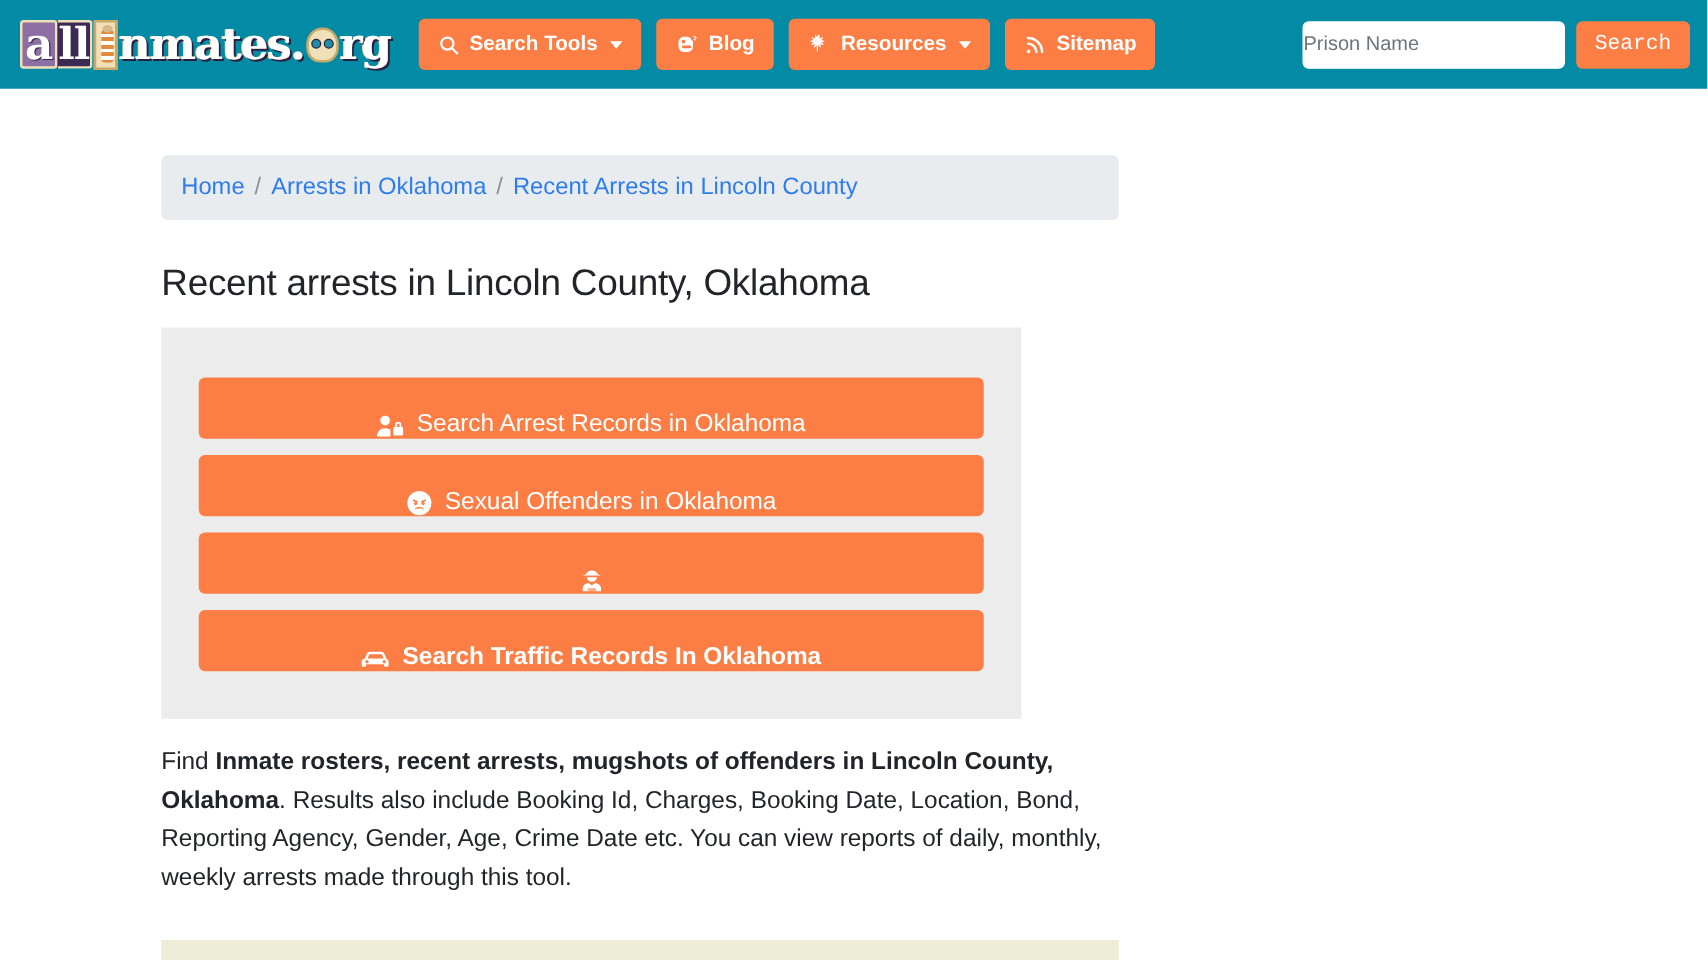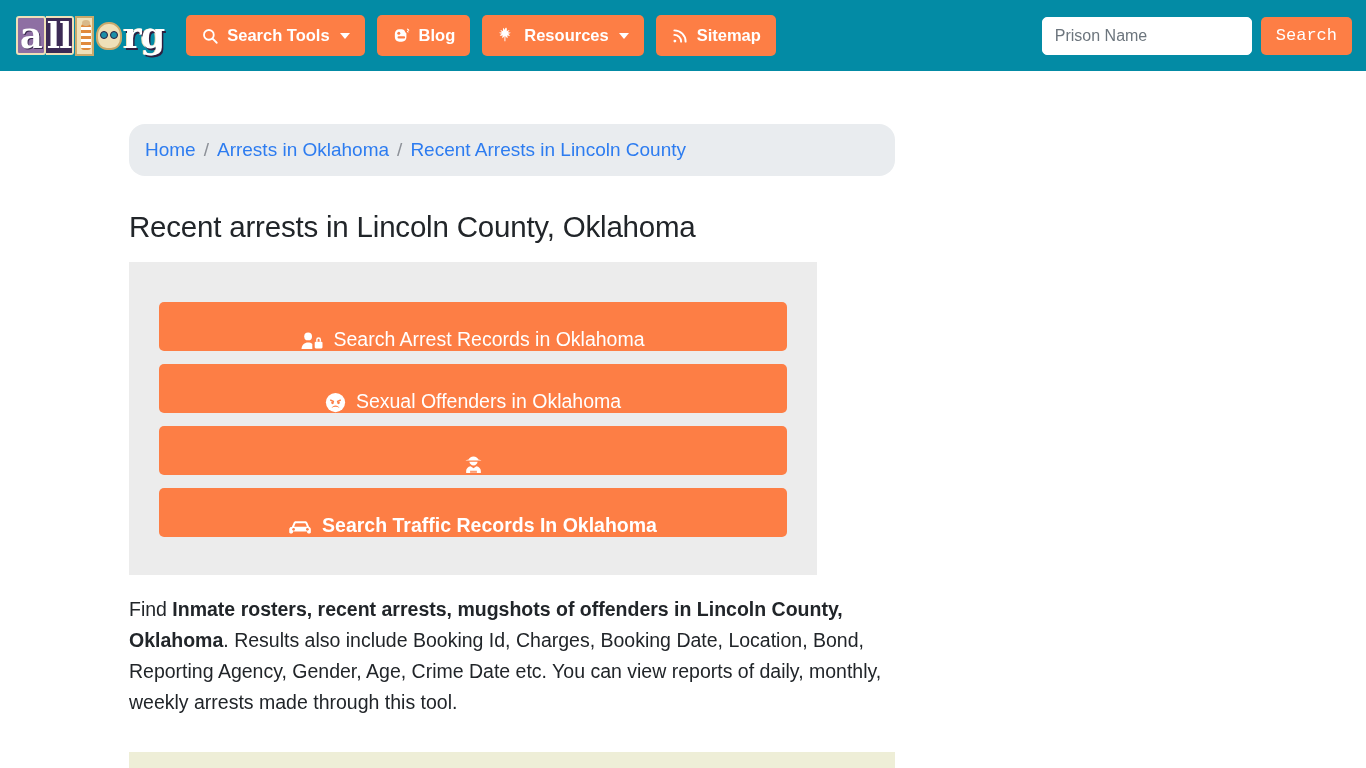--- a/index.html
+++ b/index.html
@@ -142,21 +142,21 @@
     transform: translateY(-50%);
     display: flex;
     align-items: center;
   }
   .search-input {
     width: 210px;
     height: 38px;
     border: 1px solid #ffffff;
     border-radius: 5px;
     background: #ffffff;
-    padding: 0 12px;
+    padding: 0 0;
     font-size: 16px;
     color: #495057;
     font-family: "Liberation Sans", sans-serif;
     outline: none;
     margin-right: 9px;
   }
   .search-input::placeholder { color: #6c757d; }
   .search-btn {
     background: #fd7e45;
     color: #ffffff;
@@ -169,21 +169,21 @@
     font-family: Liberation Mono, monospace;
     text-align: center;
   }
 
   
   .page { width: 100%; padding-top: 53px; }
   .container { width: 766px; margin-left: 129px; }
 
   .breadcrumb {
     background: #e9ecef;
-    border-radius: 16px;
+    border-radius: 5px;
     height: 52px;
     width: 766px;
     display: flex;
     align-items: center;
     padding: 0 16px;
     font-size: 19px;
     color: #2d7cf0;
   }
   .breadcrumb a {
     color: #2d7cf0;
@@ -245,20 +245,21 @@
 </head>
 <body>
 
 <header class="site-header">
 
   <div class="logo">
     <span class="logo-text">
       <span class="logo-a">a</span>
         <span class="logo-ll">ll</span>
         <span class="logo-figure"></span>
+        <span class="logo-rest">nmates.</span>
         <span class="logo-skull">
           <span class="eye l"></span>
           <span class="eye r"></span>
         </span>
         <span class="logo-rest">rg</span>
     </span>
   </div>
 
   <nav class="nav-btns">
 

